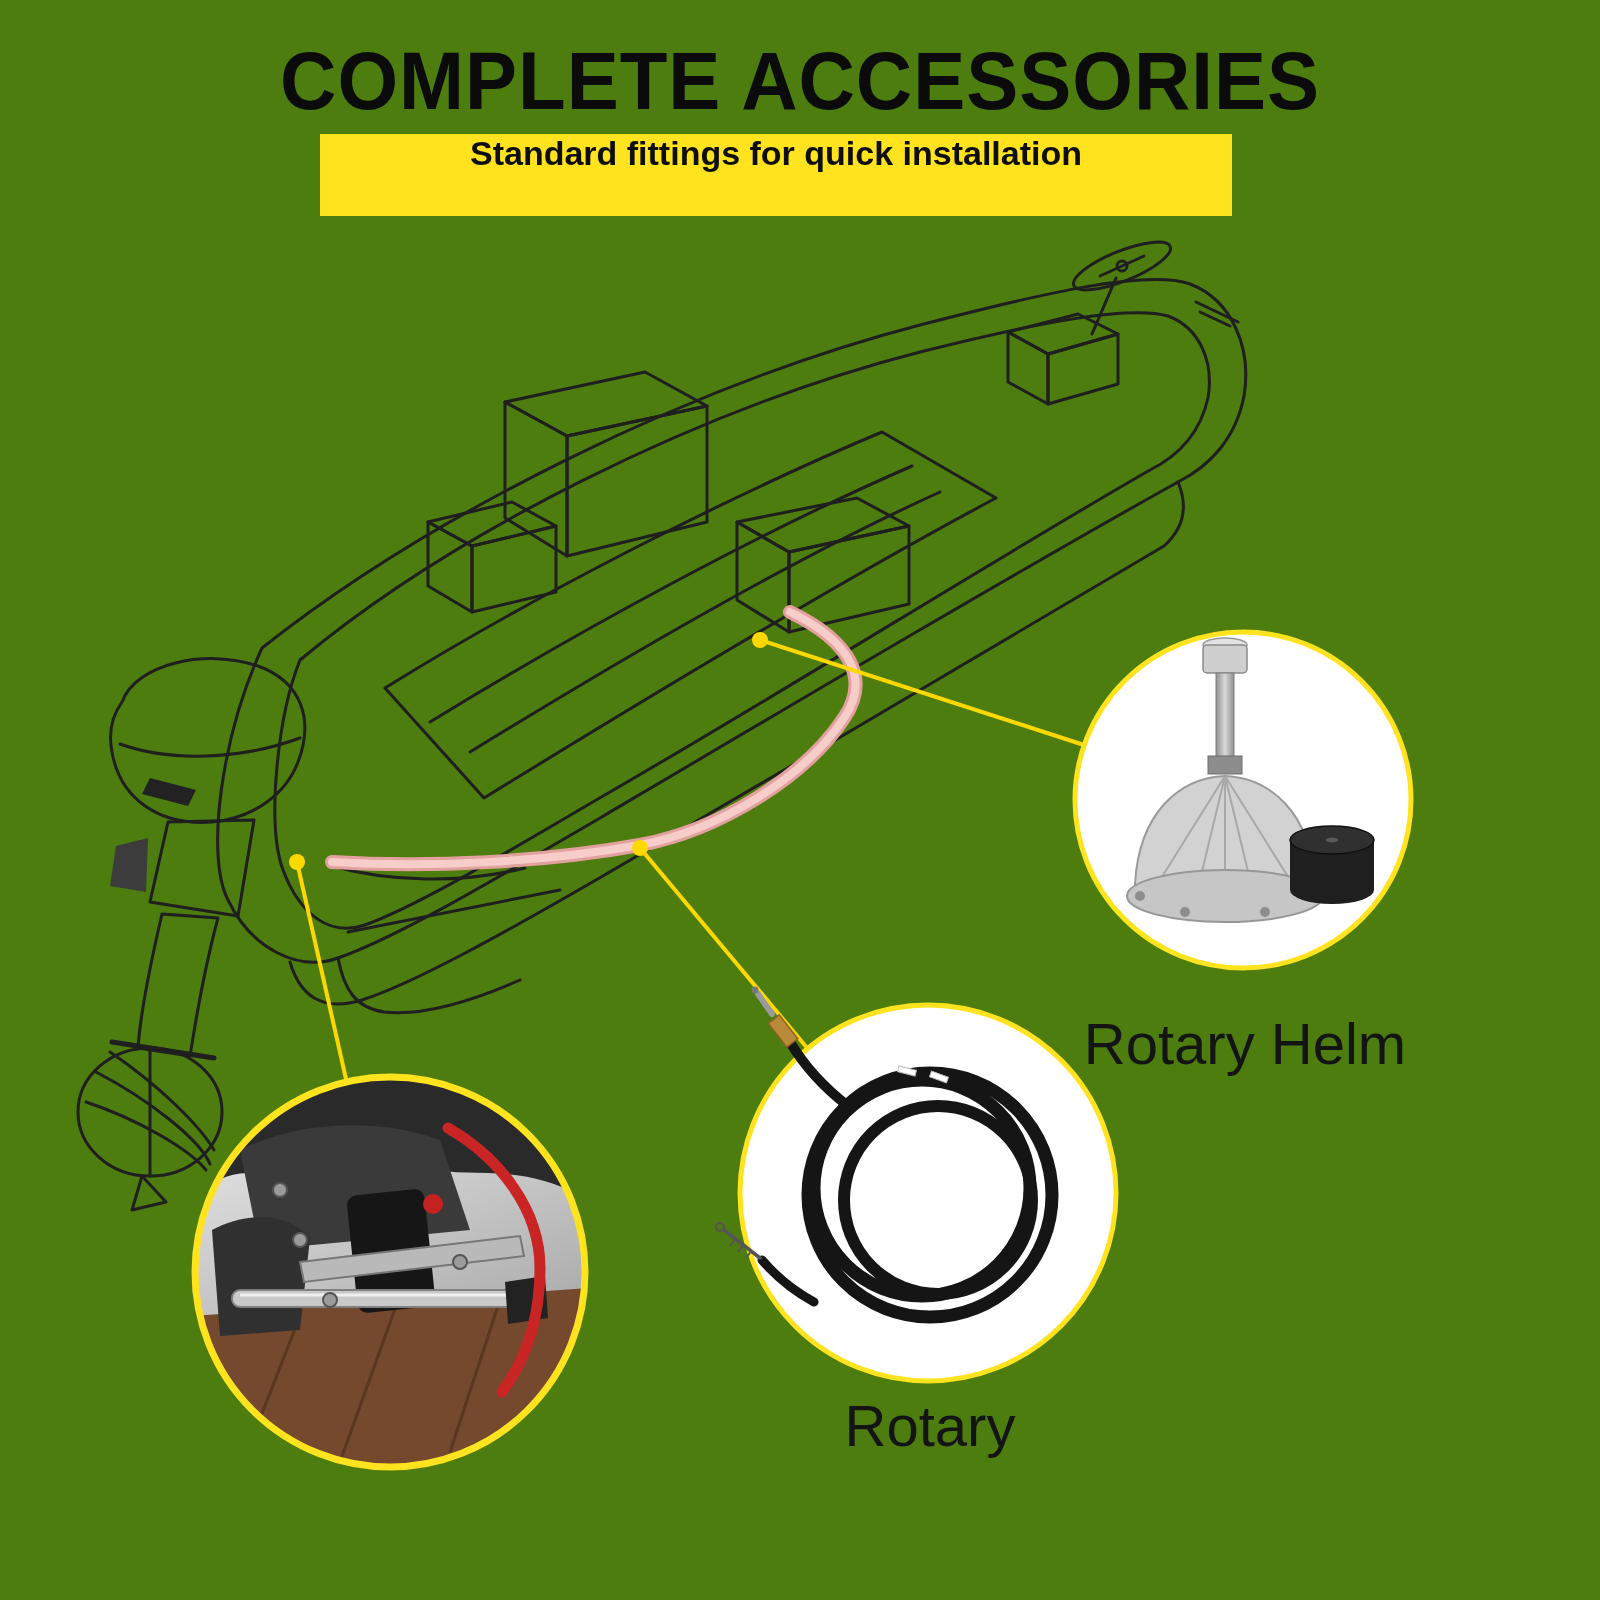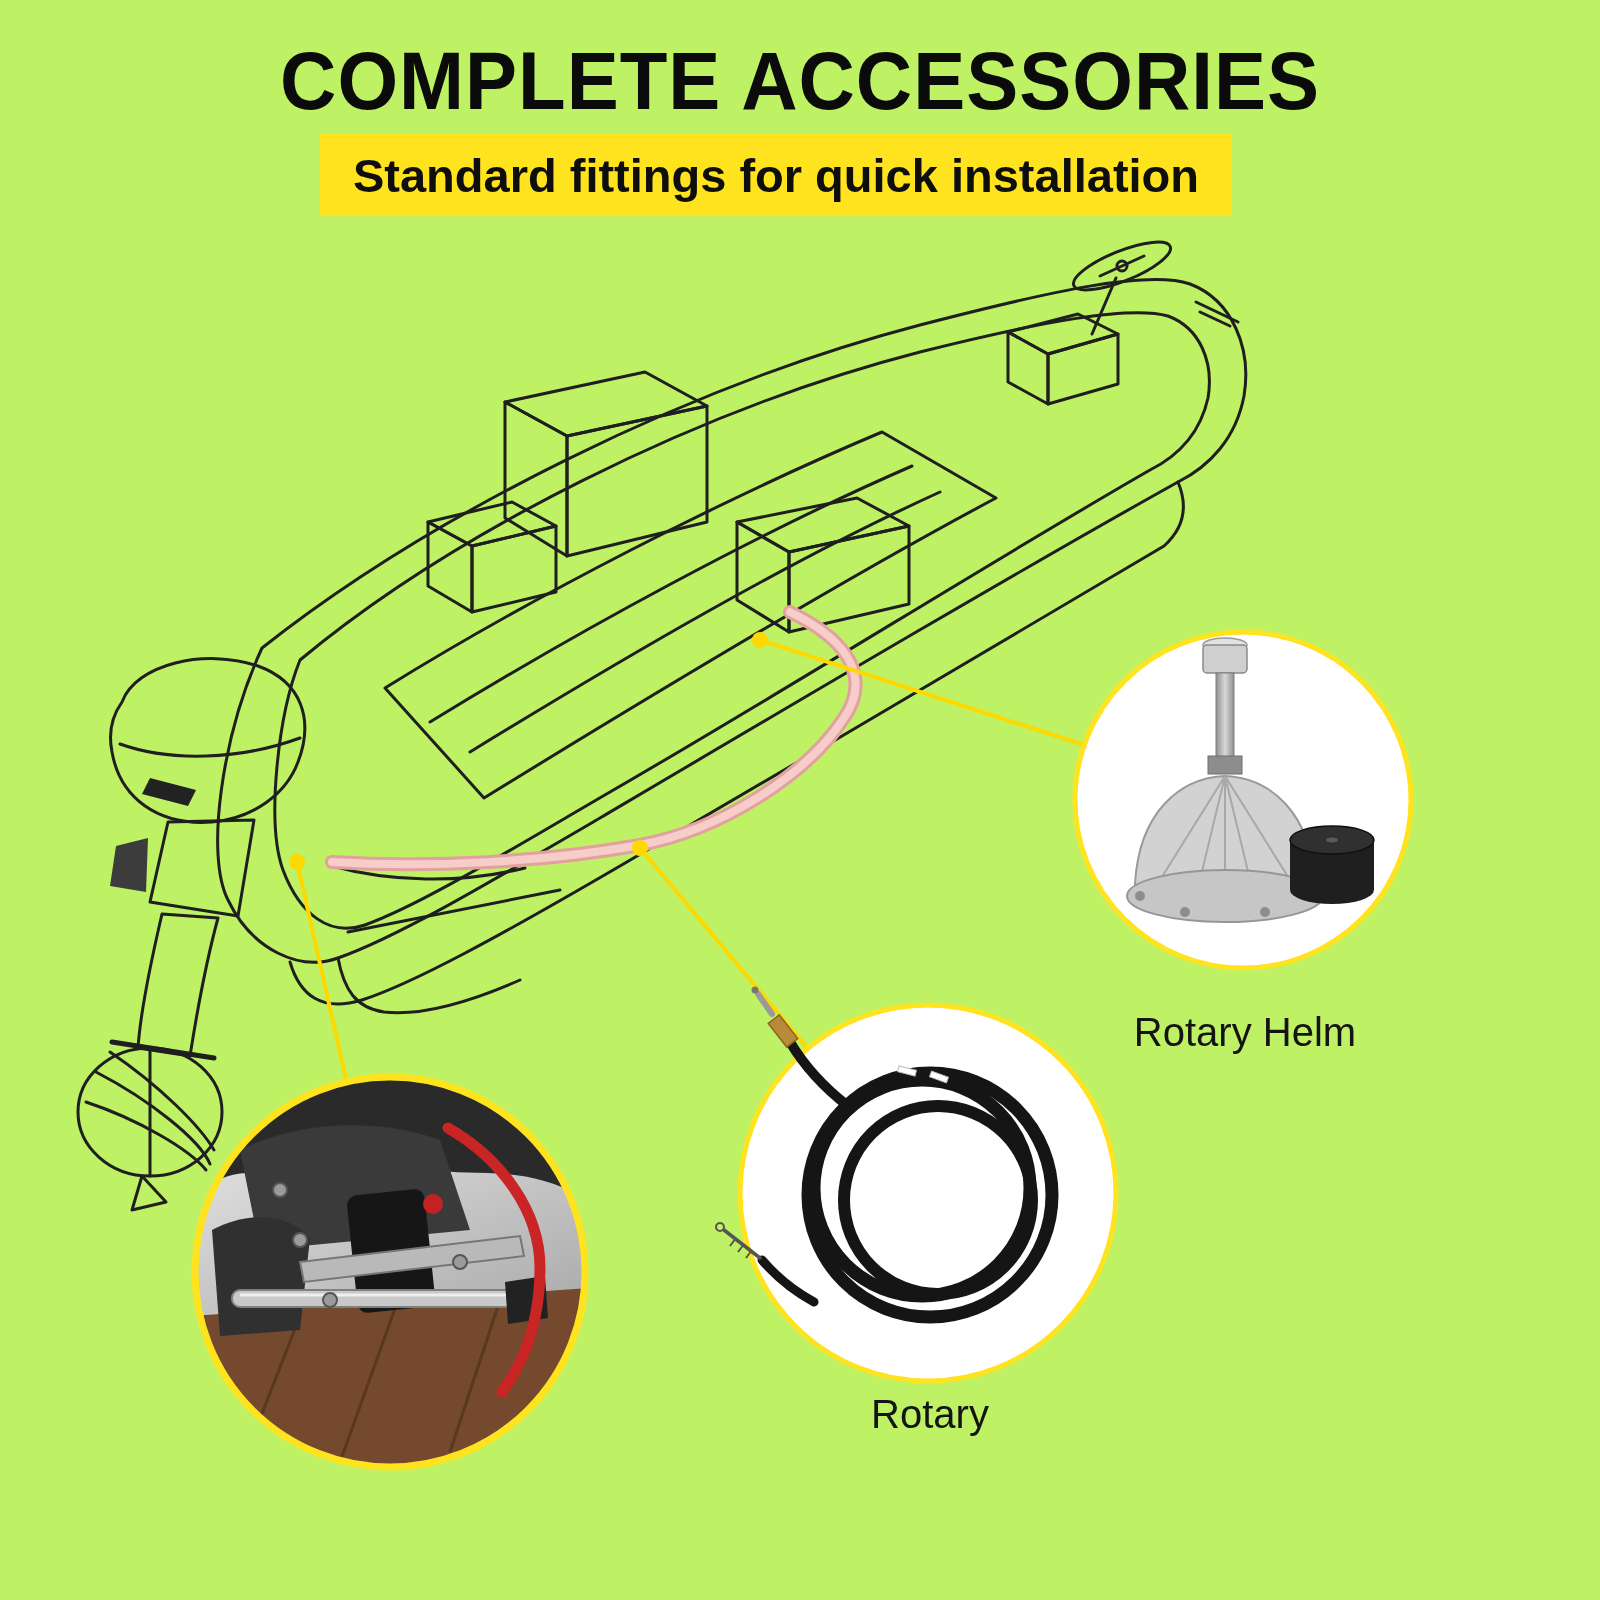--- a/index.html
+++ b/index.html
@@ -1,55 +1,55 @@
 <!DOCTYPE html>
 <html style="--accent-yellow: #FFE31E; --leader-yellow: #FFD800; --cable-pink: #F7CDCA; --ink: #1F1F1F;"><head>
 <meta charset="utf-8">
 <style>
   * { margin:0; padding:0; box-sizing:border-box; }
   html,body { background:#ffffff; }
   body { font-family:"Liberation Sans", sans-serif; color:#111; }
 
   .stage {
     position:relative; width:1600px; height:1600px;
-    background:#bef264; overflow:hidden; margin:0 auto;
+    background:#4d7c0f; overflow:hidden; margin:0 auto;
   }
 
   .title {
     position:absolute; top:36px; left:0; width:100%;
     text-align:center; font-size:78px; font-weight:900;
     letter-spacing:1px; color:#0b0b0b; transform:scaleY(1.04);
   }
 
   .banner {
     position:absolute; left:320px; top:134px; width:912px; height:82px;
     background:var(--accent-yellow,#FFE31E);
-    display:flex; align-items:center; justify-content:center;
-    font-size:47px; font-weight:700; color:#0e0e0e;
+    display:flex; align-items:flex-start; justify-content:center;
+    font-size:34px; font-weight:700; color:#0e0e0e;
   }
 
   .svg-stage { position:absolute; inset:0; }
 
   
   .ln { stroke:var(--ink,#1f1f1f); fill:none; stroke-width:3;
         stroke-linejoin:round; stroke-linecap:round; }
   .ln-thick { stroke:var(--ink,#1f1f1f); stroke-width:5; fill:none;
         stroke-linejoin:round; stroke-linecap:round; }
 
   .cable-outer { stroke:#E2A19E; stroke-width:14; fill:none; stroke-linecap:round; }
   .cable-inner { stroke:var(--cable-pink,#F7CDCA); stroke-width:8; fill:none; stroke-linecap:round; }
 
   .leader { stroke:var(--leader-yellow,#FFD800); stroke-width:4; fill:none; }
   .dot    { fill:var(--leader-yellow,#FFD800); stroke:none; }
 
   .ring      { fill:#ffffff; stroke:var(--accent-yellow,#FFE31E); stroke-width:5; }
   .ring-open { fill:none;     stroke:var(--accent-yellow,#FFE31E); stroke-width:7; }
 
   .callout-label {
-    position:absolute; color:#141414; font-size:40px; font-weight:400;
+    position:absolute; color:#141414; font-size:58px; font-weight:400;
     text-align:center;
   }
   .label-rotary  { left:1010px; top:1010px; width:470px; }
   .label-cable   { left:770px;  top:1392px; width:320px; }
   .label-cylinder{ left:80px;   top:1474px; width:640px; }
 </style>
 </head>
 <body>
 
 <div class="stage">

